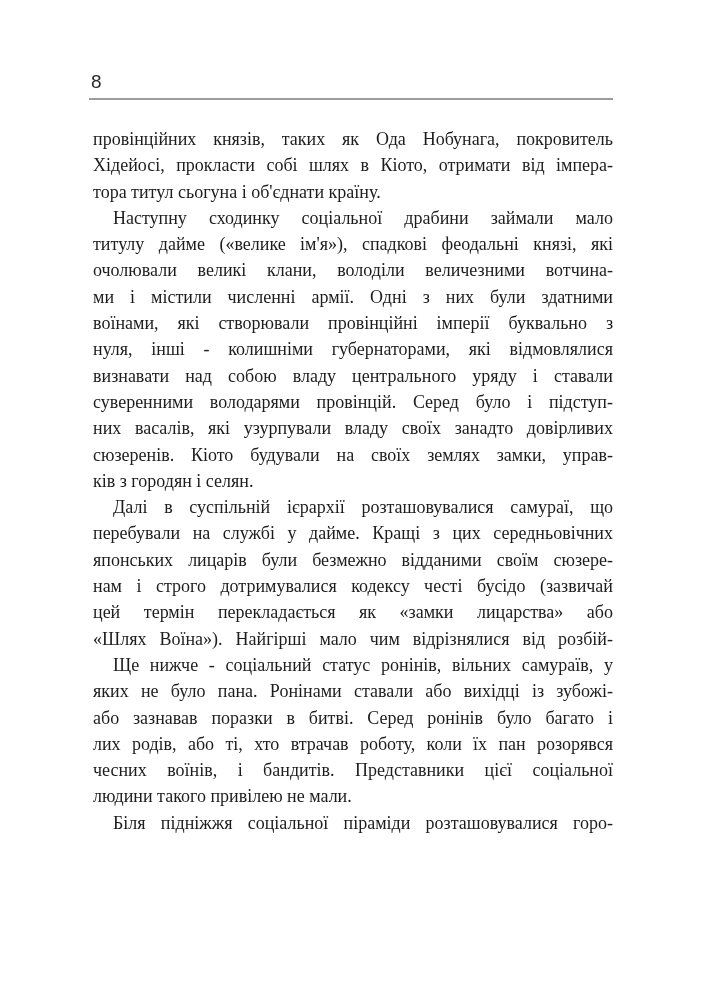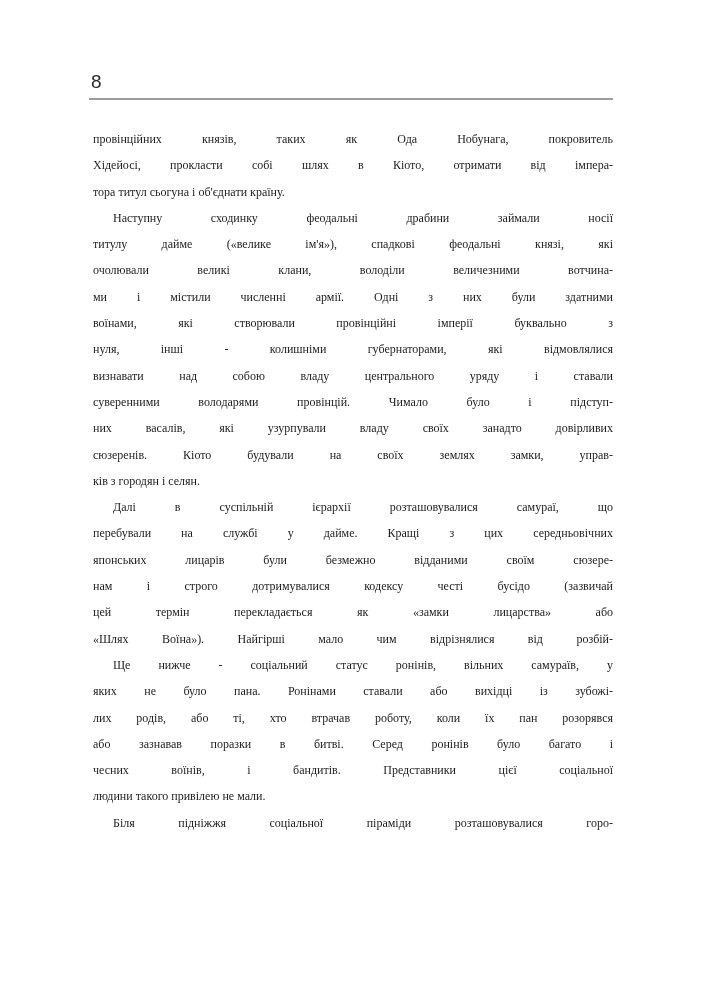--- a/index.html
+++ b/index.html
@@ -27,21 +27,21 @@
     width: 524px;
     height: 2px;
     background: #9c9c9c;
   }
   .text-block {
     position: absolute;
     left: 93px;
     top: 126px;
     width: 520px;
     color: #1d1d1d;
-    font-size: 12px;
+    font-size: 18px;
     line-height: 26.3px;
   }
   .line {
     white-space: nowrap;
     text-align: justify;
     text-align-last: justify;
   }
   .line.endp {
     text-align-last: left;
   }
@@ -55,45 +55,45 @@
 <div class="page">
   <div class="page-number">8</div>
   <div class="header-rule"></div>
   <div class="text-block">
       <div class="paragraph">
         <div class="line">провінційних князів, таких як Ода Нобунага, покровитель</div>
         <div class="line">Хідейосі, прокласти собі шлях в Кіото, отримати від імпера-</div>
         <div class="line endp">тора титул сьогуна і об'єднати країну.</div>
       </div>
       <div class="paragraph">
-        <div class="line indent">Наступну сходинку феодальні драбини займали носії</div>
+        <div class="line indent">Наступну сходинку соціальної драбини займали мало</div>
         <div class="line">титулу дайме («велике ім'я»), спадкові феодальні князі, які</div>
         <div class="line">очолювали великі клани, володіли величезними вотчина-</div>
         <div class="line">ми і містили численні армії. Одні з них були здатними</div>
         <div class="line">воїнами, які створювали провінційні імперії буквально з</div>
         <div class="line">нуля, інші - колишніми губернаторами, які відмовлялися</div>
         <div class="line">визнавати над собою владу центрального уряду і ставали</div>
-        <div class="line">суверенними володарями провінцій. Чимало було і підступ-</div>
+        <div class="line">суверенними володарями провінцій. Серед було і підступ-</div>
         <div class="line">них васалів, які узурпували владу своїх занадто довірливих</div>
         <div class="line">сюзеренів. Кіото будували на своїх землях замки, управ-</div>
         <div class="line endp">ків з городян і селян.</div>
       </div>
       <div class="paragraph">
         <div class="line indent">Далі в суспільній ієрархії розташовувалися самураї, що</div>
         <div class="line">перебували на службі у дайме. Кращі з цих середньовічних</div>
         <div class="line">японських лицарів були безмежно відданими своїм сюзере-</div>
         <div class="line">нам і строго дотримувалися кодексу честі бусідо (зазвичай</div>
         <div class="line">цей термін перекладається як «замки лицарства» або</div>
         <div class="line">«Шлях Воїна»). Найгірші мало чим відрізнялися від розбій-</div>
       </div>
       <div class="paragraph">
         <div class="line indent">Ще нижче - соціальний статус ронінів, вільних самураїв, у</div>
         <div class="line">яких не було пана. Ронінами ставали або вихідці із зубожі-</div>
+        <div class="line">або зазнавав поразки в битві. Серед ронінів було багато і</div>
         <div class="line">лих родів, або ті, хто втрачав роботу, коли їх пан розорявся</div>
-        <div class="line">або зазнавав поразки в битві. Серед ронінів було багато і</div>
         <div class="line">чесних воїнів, і бандитів. Представники цієї соціальної</div>
         <div class="line endp">людини такого привілею не мали.</div>
       </div>
       <div class="paragraph">
         <div class="line indent">Біля підніжжя соціальної піраміди розташовувалися горо-</div>
       </div>
     </div>
 </div>
 
 </body></html>

